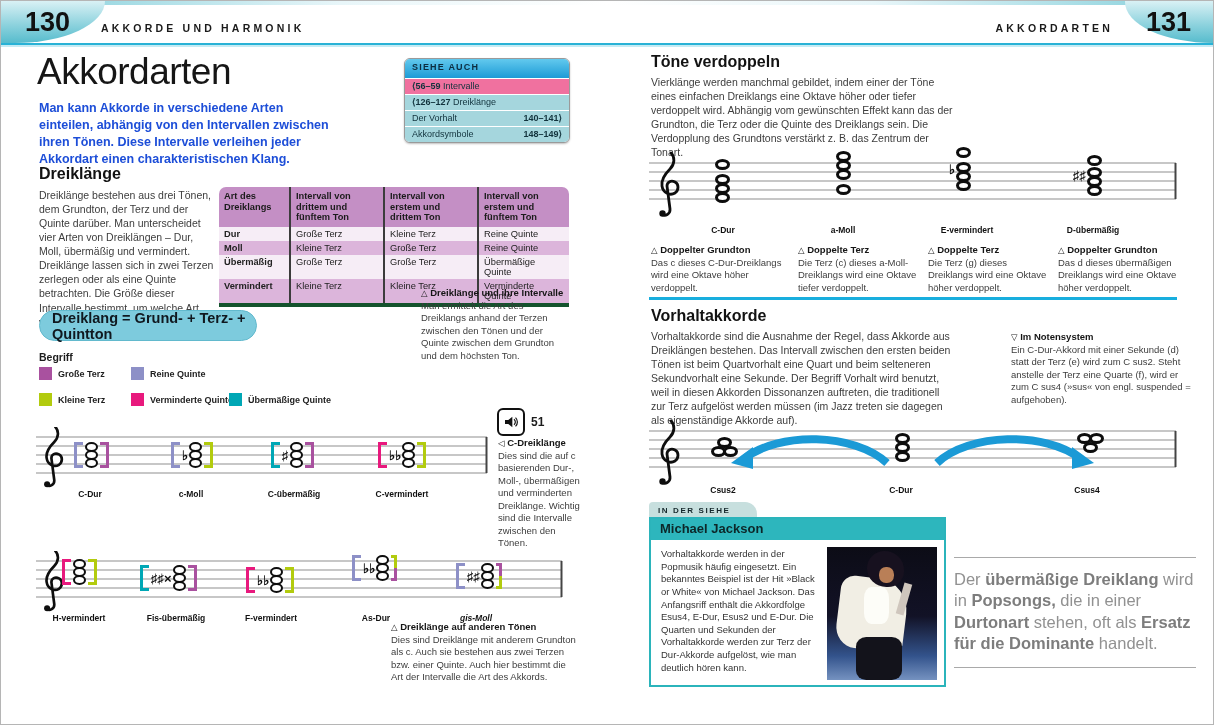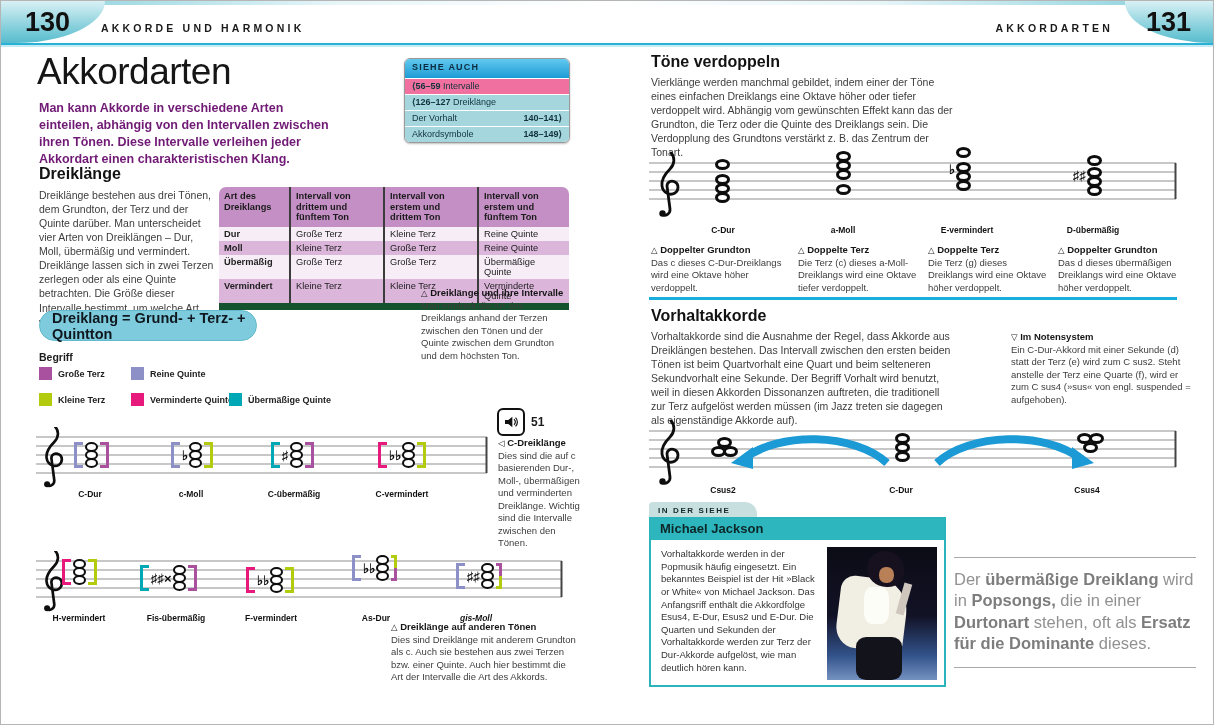--- a/index.html
+++ b/index.html
@@ -13,39 +13,39 @@
   .swoosh.right{right:0;width:88px;border-radius:0 0 0 90px / 0 0 0 42px;}
   .pagenum{position:absolute;top:6px;font-size:27px;font-weight:bold;color:#111;}
   .pagenum.l{left:24px;} .pagenum.r{right:22px;}
   .runhead{position:absolute;top:21px;font-size:10.5px;font-weight:bold;letter-spacing:3.2px;color:#1a1a1a;}
   .runhead.l{left:100px;} .runhead.r{right:100px;}
   .hrule{position:absolute;top:42px;left:0;width:100%;height:4px;
     background:linear-gradient(180deg,#29b2d6 0 2px,#c5ebf4 2px 4px);}
   
   .h1{position:absolute;left:36px;top:50px;font-size:37px;font-weight:500;letter-spacing:-0.5px;color:#161616;}
   .lead{position:absolute;left:38px;top:99px;width:300px;font-size:12.5px;font-weight:bold;
-        line-height:1.36;color:#701a75;}
+        line-height:1.36;color:#1d4ed8;}
   .h2{position:absolute;font-size:16px;font-weight:bold;color:#121212;}
   .body{position:absolute;font-size:10.5px;line-height:1.34;color:#3d3d3d;}
   .figcap{position:absolute;font-size:9.5px;line-height:1.32;color:#3d3d3d;}
   .figcap b{color:#151515;}
   .mk{font-size:8.5px;color:#222;}
   
   .sa{position:absolute;left:403px;top:57px;width:164px;border:1px solid #9a9a9a;border-radius:6px;
       overflow:hidden;background:#fff;box-shadow:0 1px 2px rgba(0,0,0,.25);}
   .sa-h{height:16px;background:linear-gradient(180deg,#62c9ee,#1d9bd6);font-size:9px;font-weight:bold;
         letter-spacing:1.2px;padding:3px 0 0 7px;color:#0c2d40;}
   .sa-r{height:13px;display:flex;justify-content:space-between;padding:2px 7px 0;font-size:9px;
         margin-top:1px;background:#a5d6dd;color:#12333d;}
   .sa-r.pink{background:#f0719f;}
   .sa-r b{font-weight:bold;}
   
   .tbl{position:absolute;left:218px;top:186px;width:350px;display:grid;
        grid-template-columns:72px 94px 94px 90px;border-radius:7px 7px 0 0;overflow:hidden;
-       border-bottom:7px solid #14532d;}
+       border-bottom:4px solid #14532d;}
   .tbl div{box-sizing:border-box;}
   .th{background:#c48fc5;font-size:9.3px;font-weight:bold;color:#1b1b1b;padding:4px 5px;line-height:1.15;}
   .td{font-size:9.3px;padding:2px 5px;color:#222;}
   .td.f{font-weight:bold;}
   .row-a{background:#f6edf6;} .row-b{background:#dcb5db;}
   .cdiv{border-right:2px solid #3c3c3c;}
   
   .formula{position:absolute;left:38px;top:309px;width:218px;height:31px;background:#7dcbdd;
            border-radius:16px;display:flex;align-items:center;padding-left:12px;box-sizing:border-box;
            font-size:14.5px;font-weight:bold;color:#10181f;border:1px solid #62b9cd;}
@@ -508,15 +508,15 @@
       <div class="jacket"></div>
       <div class="shirt"></div>
       <div class="pants"></div>
       <div class="hair"></div>
       <div class="face"></div>
       <div class="mic"></div>
     </div>
   </div>
 
   <div class="quote">
-    <span>Der </span><b>übermäßige Dreiklang</b><span> wird in </span><b>Popsongs,</b><span> die in einer </span><b>Durtonart</b><span> stehen, oft als </span><b>Ersatz für die Dominante</b><span> dieses.</span>
+    <span>Der </span><b>übermäßige Dreiklang</b><span> wird in </span><b>Popsongs,</b><span> die in einer </span><b>Durtonart</b><span> stehen, oft als </span><b>Ersatz für die Dominante</b><span> handelt.</span>
   </div>
 </div>
 
 </body></html>

